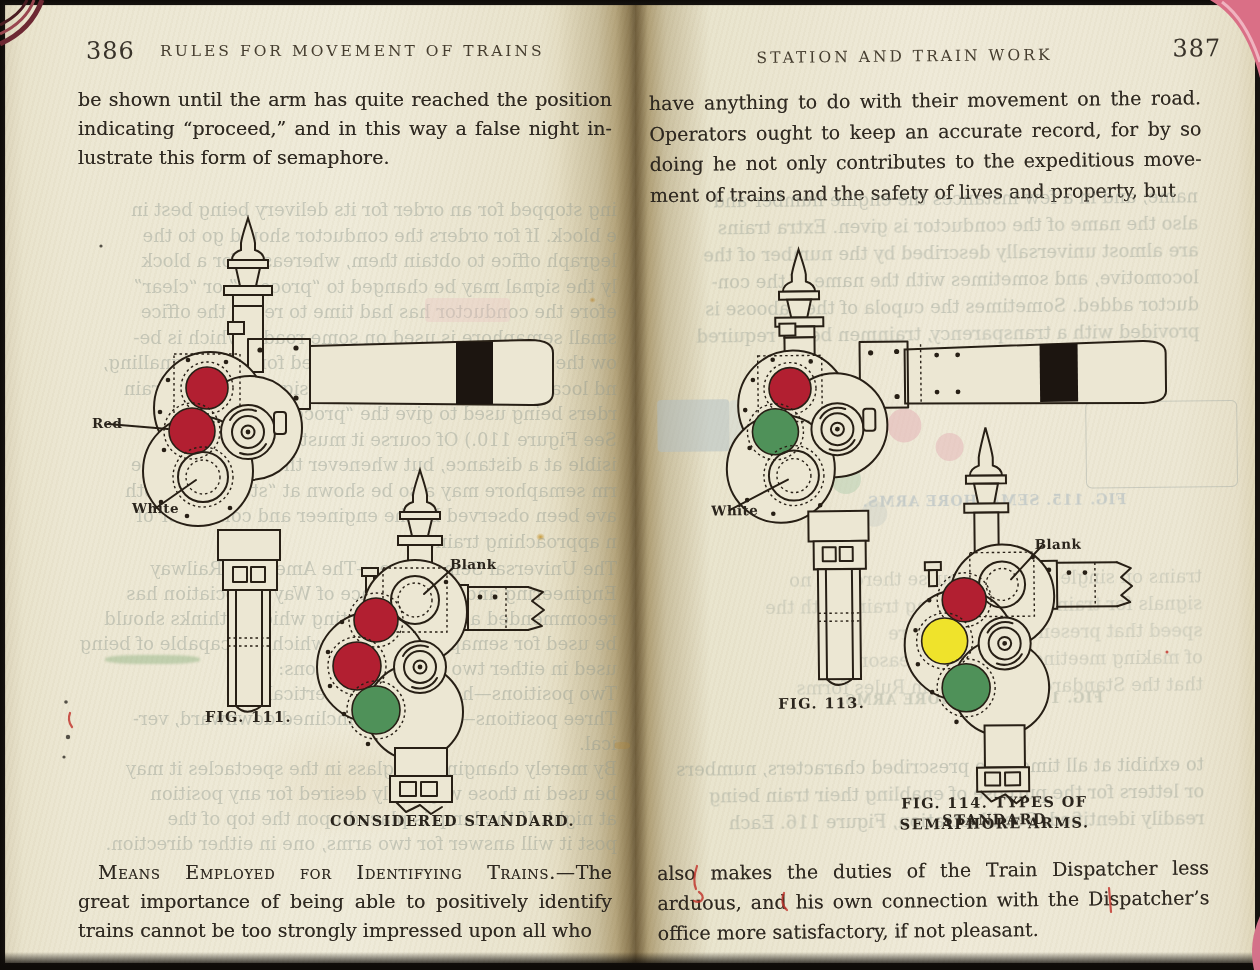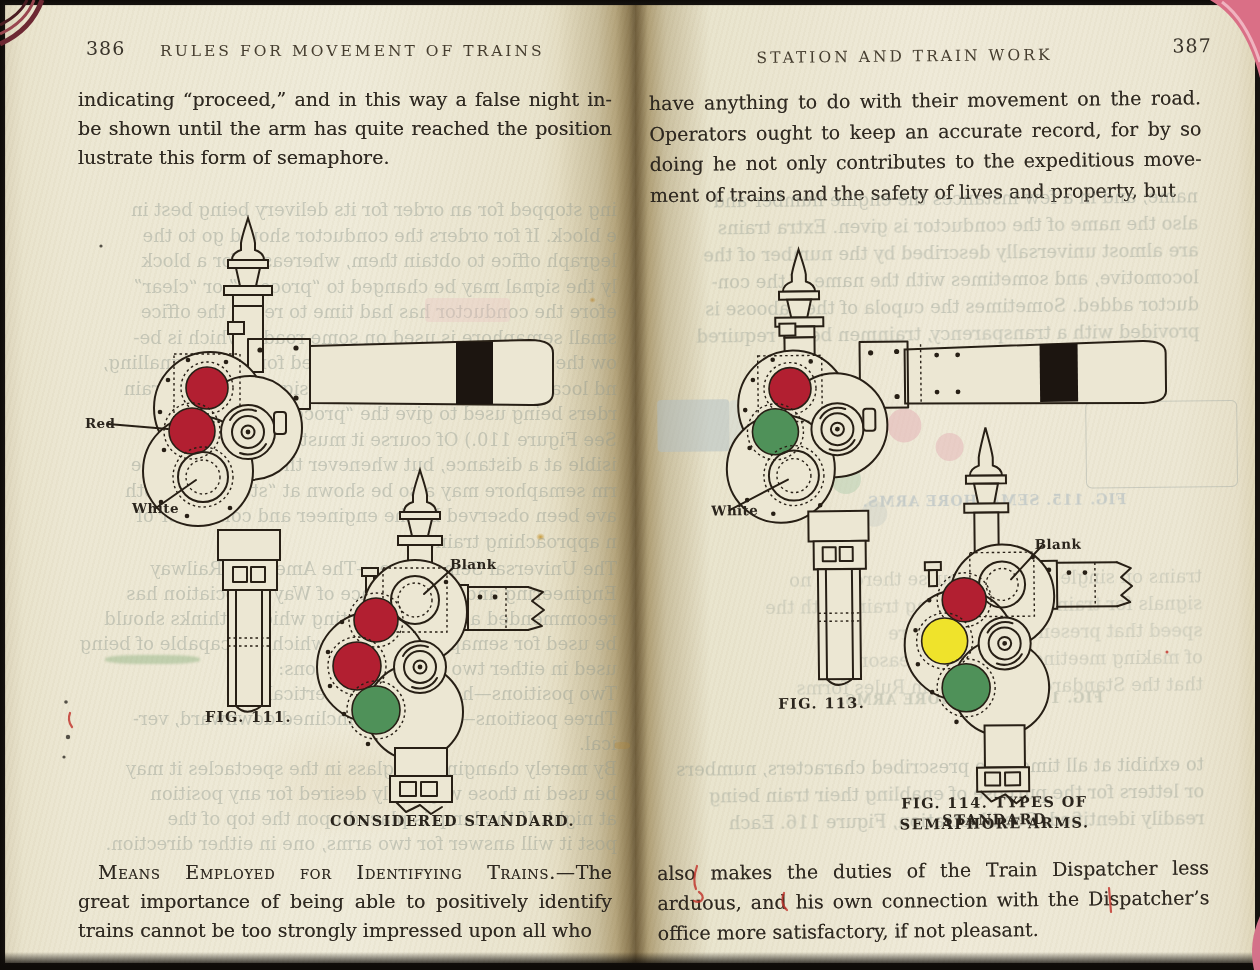--- a/index.html
+++ b/index.html
@@ -14,21 +14,21 @@
     background:linear-gradient(90deg,#8f7c52 0,#c4b489 2%,#ddd4b4 5%,#e9e4cd 12%,#efead8 48%,#ece7d3 88%,#e7e0c9 97%,#ded5b8 100%);}
   .page::after{content:"";position:absolute;inset:0;
     background:repeating-linear-gradient(104deg,rgba(120,100,60,.03) 0 2px,rgba(255,255,250,.02) 2px 5px);}
   .gutter{left:558px;top:5px;width:152px;height:958px;pointer-events:none;
     background:linear-gradient(90deg,rgba(80,60,30,0) 0,rgba(95,75,40,.18) 38%,rgba(60,44,22,.42) 50%,rgba(95,75,40,.20) 60%,rgba(80,60,30,0) 100%);}
   .edge-top{left:0;top:0;width:1260px;height:6px;background:linear-gradient(180deg,#0e0b08,rgba(20,15,10,.0));}
   .edge-bottom{left:0;top:952px;width:1260px;height:18px;background:linear-gradient(0deg,#0e0b08 20%,rgba(25,18,12,.0));}
   .edge-left{left:0;top:0;width:6px;height:970px;background:linear-gradient(90deg,#0e0b08,rgba(20,15,10,0));}
   
   .hdr{font-size:15.5px;letter-spacing:3px;color:#453d2f;white-space:nowrap;}
-  .pagenum{font-size:19px;color:#39332a;letter-spacing:1px;}
+  .pagenum{font-size:24px;color:#39332a;letter-spacing:1px;}
   .para{font-size:19px;line-height:29px;color:#2e2820;text-shadow:0 0 .5px rgba(46,40,32,.55);}
   .para .tl{text-align:justify;text-align-last:justify;}
   .para .tl:last-child{text-align-last:left;}
   .sc{font-variant:small-caps;letter-spacing:.8px;}
   .cap{font-size:14.5px;font-weight:bold;letter-spacing:1.4px;color:#2a241c;white-space:nowrap;}
   .cap-c{text-align:center;white-space:normal;}
   .figlbl{font-size:13.5px;font-weight:bold;letter-spacing:.4px;color:#2a241c;}
   
   .ghost{transform:scaleX(-1);color:#90998f;opacity:.42;font-size:18px;line-height:25.5px;
          filter:blur(.4px);pointer-events:none;}
@@ -70,22 +70,22 @@
   <div class="stain" style="left:250px;top:720px;width:190px;height:120px;background:radial-gradient(closest-side,rgba(190,160,100,.14),rgba(190,160,100,0));"></div>
   <div class="stain" style="left:536px;top:533px;width:9px;height:8px;background:radial-gradient(closest-side,#c89b3c,rgba(200,155,60,0));"></div>
   <div class="stain" style="left:589px;top:297px;width:7px;height:6px;background:radial-gradient(closest-side,rgba(185,140,60,.8),rgba(185,140,60,0));"></div>
   <div class="stain" style="left:614px;top:742px;width:16px;height:7px;border-radius:40%;background:rgba(175,135,60,.35);"></div>
   <div class="stain" style="left:105px;top:655px;width:95px;height:9px;border-radius:40%;background:rgba(120,165,110,.38);filter:blur(1px);"></div>
 
   <span class="abs pagenum" style="left:86px;top:37px;">386</span>
   <div class="abs hdr" style="left:160px;top:42px;width:380px;text-align:center;">RULES FOR MOVEMENT OF TRAINS</div>
 
   <div class="abs para" style="left:78px;top:85px;width:534px;">
+      <div class="tl">be shown until the arm has quite reached the position</div>
       <div class="tl">indicating “proceed,” and in this way a false night in-</div>
-      <div class="tl">be shown until the arm has quite reached the position</div>
       <div class="tl">lustrate this form of semaphore.</div>
     </div>
 
   <div class="abs ghost" style="left:72px;top:197px;width:545px;">
       <div class="tl">ing stopped for an order for its delivery being best in</div>
       <div class="tl">e block.  If for orders the conductor should go to the</div>
       <div class="tl">legraph office to obtain them, whereas if for a block</div>
       <div class="tl">ly the signal may be changed to “proceed” or “clear”</div>
       <div class="tl">efore the conductor has had time to reach the office</div>
       <div class="tl">small semaphore is used on some roads, which is be-</div>
@@ -173,21 +173,21 @@
     <rect class="fill-paper" x="168" y="378" width="42" height="116"></rect>
     <line class="ln" x1="176" y1="378" x2="176" y2="494"></line>
     <line class="ln" x1="202" y1="378" x2="202" y2="494"></line>
     <line class="dash" x1="168" y1="426" x2="210" y2="426"></line>
     <line class="dash" x1="168" y1="434" x2="210" y2="434"></line>
     <path class="ln" d="M176,494 Q186,505 200,495"></path>
 
     <line class="ln" x1="48" y1="212" x2="108" y2="217" stroke-width="1.6"></line>
     <line class="ln" x1="96" y1="296" x2="136" y2="268" stroke-width="1.6"></line>
   </svg>
-  <span class="abs figlbl" style="left:85px;top:415px;text-align:right;">Red</span>
+  <span class="abs figlbl" style="left:92px;top:415px;text-align:right;">Red</span>
   <span class="abs figlbl" style="left:132px;top:500px;">White</span>
   <span class="abs cap" style="left:205px;top:700px;margin-top:8px;">FIG.  111.</span>
 
   <svg style="left:320px;top:462px" width="245" height="375" viewBox="0 0 245 375">
     <path class="fill-paper" d="M100,8 C97,18 94,26 93,33 L93,40 Q84,43 84,50 L116,50 Q116,43 107,40 L107,33 C106,26 103,18 100,8 Z"></path>
     <rect class="fill-paper" x="80" y="50" width="40" height="7"></rect>
     <path class="fill-paper" d="M88,57 L112,57 L108,74 L92,74 Z"></path>
     <rect class="fill-paper" x="78" y="74" width="44" height="9"></rect>
     <rect class="fill-paper" x="88" y="83" width="24" height="20"></rect>
 

